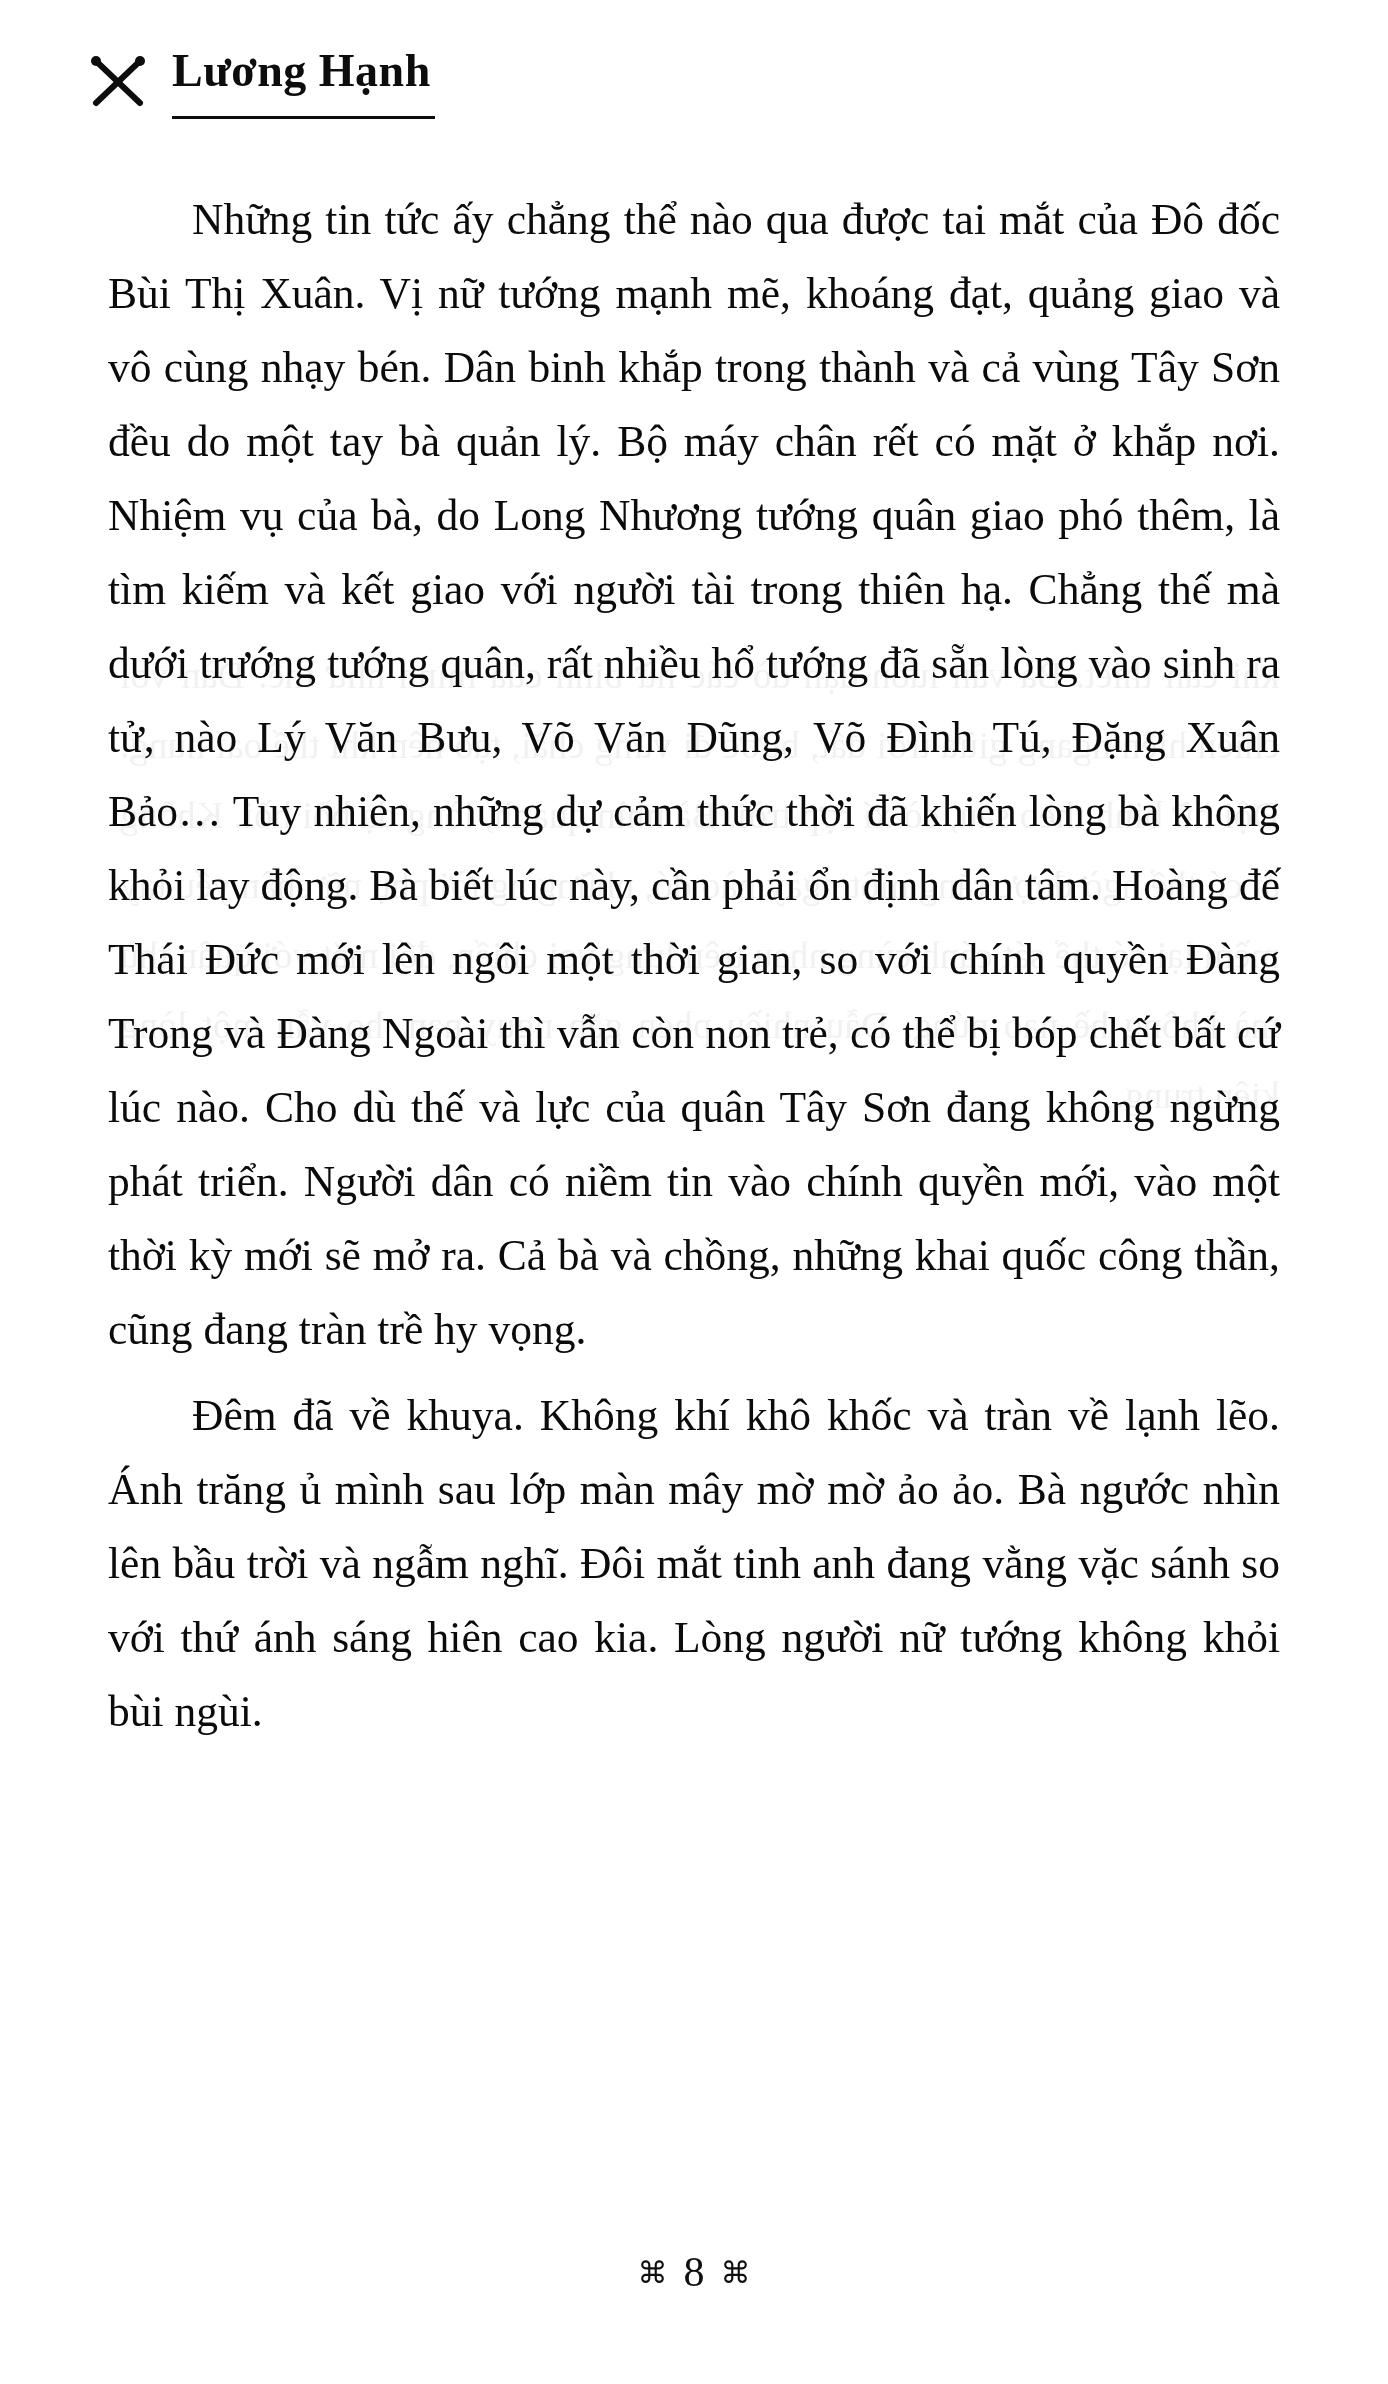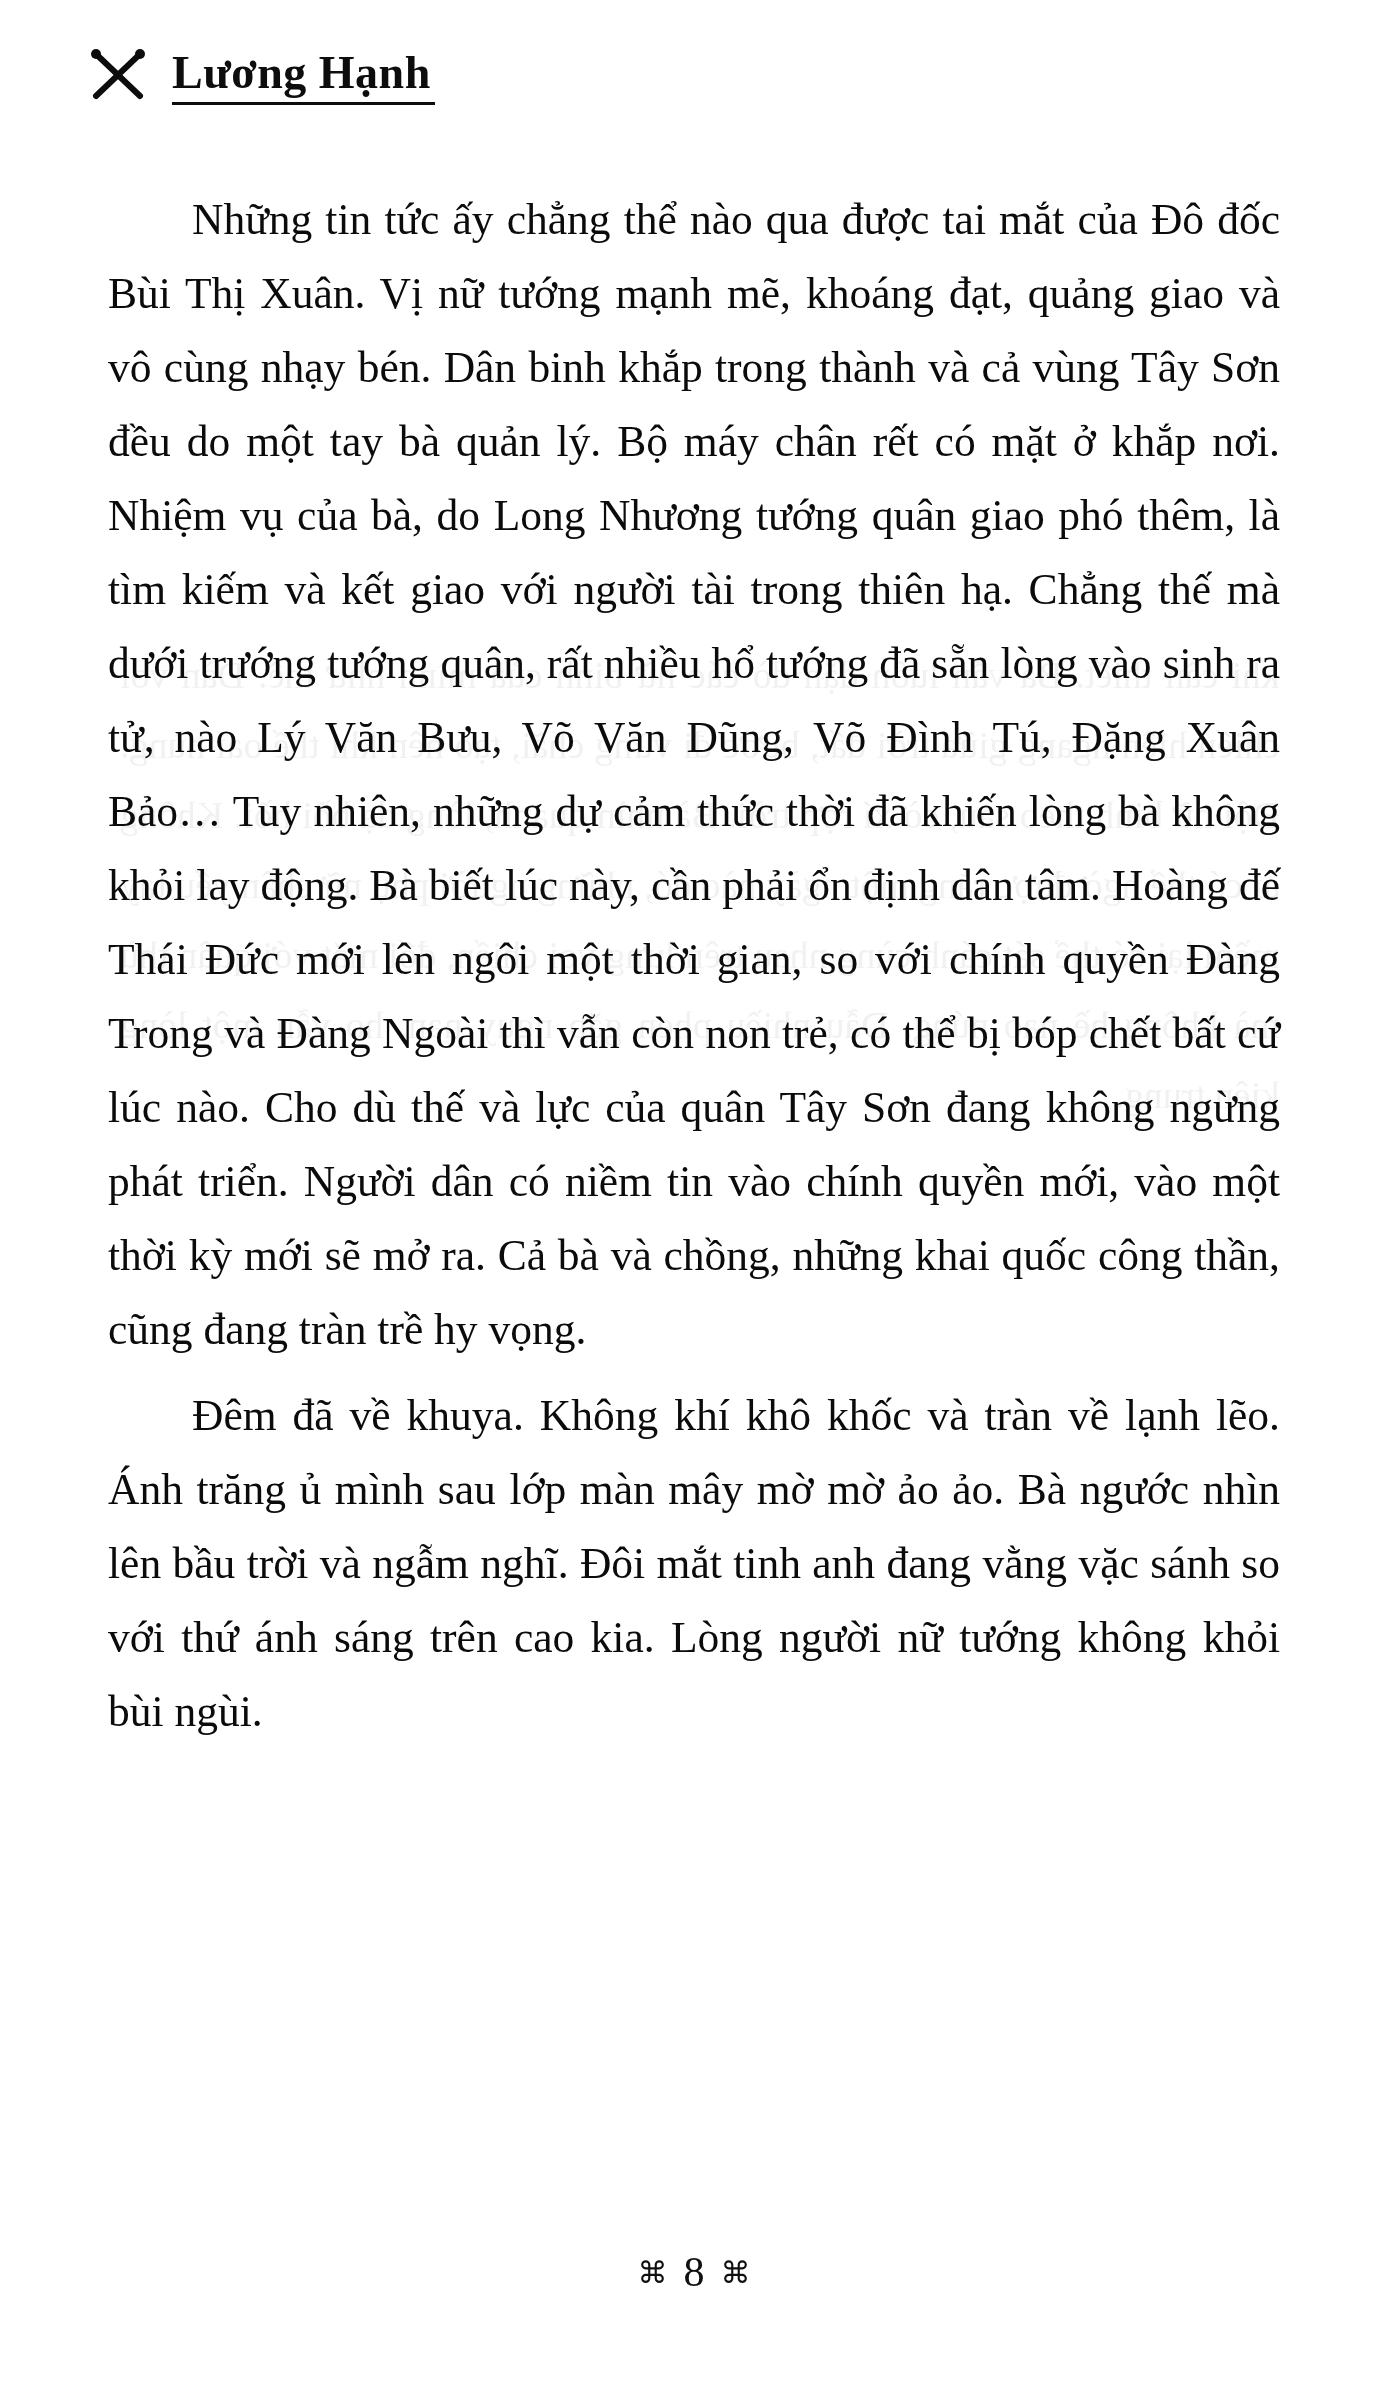--- a/index.html
+++ b/index.html
@@ -59,21 +59,21 @@
     display: block;
   }
 
   .header .running-title {
     font-family: "Liberation Serif", serif;
     font-size: 46px;
     font-weight: 700;
     letter-spacing: 0.5px;
     color: #0d0d0d;
     position: relative;
-    padding-bottom: 6px;
+    padding-bottom: 22px;
   }
   .header .running-title::after {
     content: "";
     position: absolute;
     left: 0;
     right: -4px;
     bottom: 0;
     height: 3px;
     background: #0d0d0d;
   }
@@ -140,21 +140,21 @@
           <circle cx="8" cy="10" r="5"></circle>
           <circle cx="52" cy="10" r="5"></circle>
         </g>
       </svg>
     </span>
     <span class="running-title">Lương Hạnh</span>
   </div>
 
   <div class="content">
     <p>Những tin tức ấy chẳng thể nào qua được tai mắt của Đô đốc Bùi Thị Xuân. Vị nữ tướng mạnh mẽ, khoáng đạt, quảng giao và vô cùng nhạy bén. Dân binh khắp trong thành và cả vùng Tây Sơn đều do một tay bà quản lý. Bộ máy chân rết có mặt ở khắp nơi. Nhiệm vụ của bà, do Long Nhương tướng quân giao phó thêm, là tìm kiếm và kết giao với người tài trong thiên hạ. Chẳng thế mà dưới trướng tướng quân, rất nhiều hổ tướng đã sẵn lòng vào sinh ra tử, nào Lý Văn Bưu, Võ Văn Dũng, Võ Đình Tú, Đặng Xuân Bảo… Tuy nhiên, những dự cảm thức thời đã khiến lòng bà không khỏi lay động. Bà biết lúc này, cần phải ổn định dân tâm. Hoàng đế Thái Đức mới lên ngôi một thời gian, so với chính quyền Đàng Trong và Đàng Ngoài thì vẫn còn non trẻ, có thể bị bóp chết bất cứ lúc nào. Cho dù thế và lực của quân Tây Sơn đang không ngừng phát triển. Người dân có niềm tin vào chính quyền mới, vào một thời kỳ mới sẽ mở ra. Cả bà và chồng, những khai quốc công thần, cũng đang tràn trề hy vọng.</p>
-    <p>Đêm đã về khuya. Không khí khô khốc và tràn về lạnh lẽo. Ánh trăng ủ mình sau lớp màn mây mờ mờ ảo ảo. Bà ngước nhìn lên bầu trời và ngẫm nghĩ. Đôi mắt tinh anh đang vằng vặc sánh so với thứ ánh sáng trên cao kia. Lòng người nữ tướng không khỏi bùi ngùi.</p>
+    <p>Đêm đã về khuya. Không khí khô khốc và tràn về lạnh lẽo. Ánh trăng ủ mình sau lớp màn mây mờ mờ ảo ảo. Bà ngước nhìn lên bầu trời và ngẫm nghĩ. Đôi mắt tinh anh đang vằng vặc sánh so với thứ ánh sáng hiên cao kia. Lòng người nữ tướng không khỏi bùi ngùi.</p>
   </div>
 
   <div class="folio">
     <span class="folio-inner">
       <span class="orn">⌘</span>
       <span class="num">8</span>
       <span class="orn">⌘</span>
     </span>
   </div>
 

